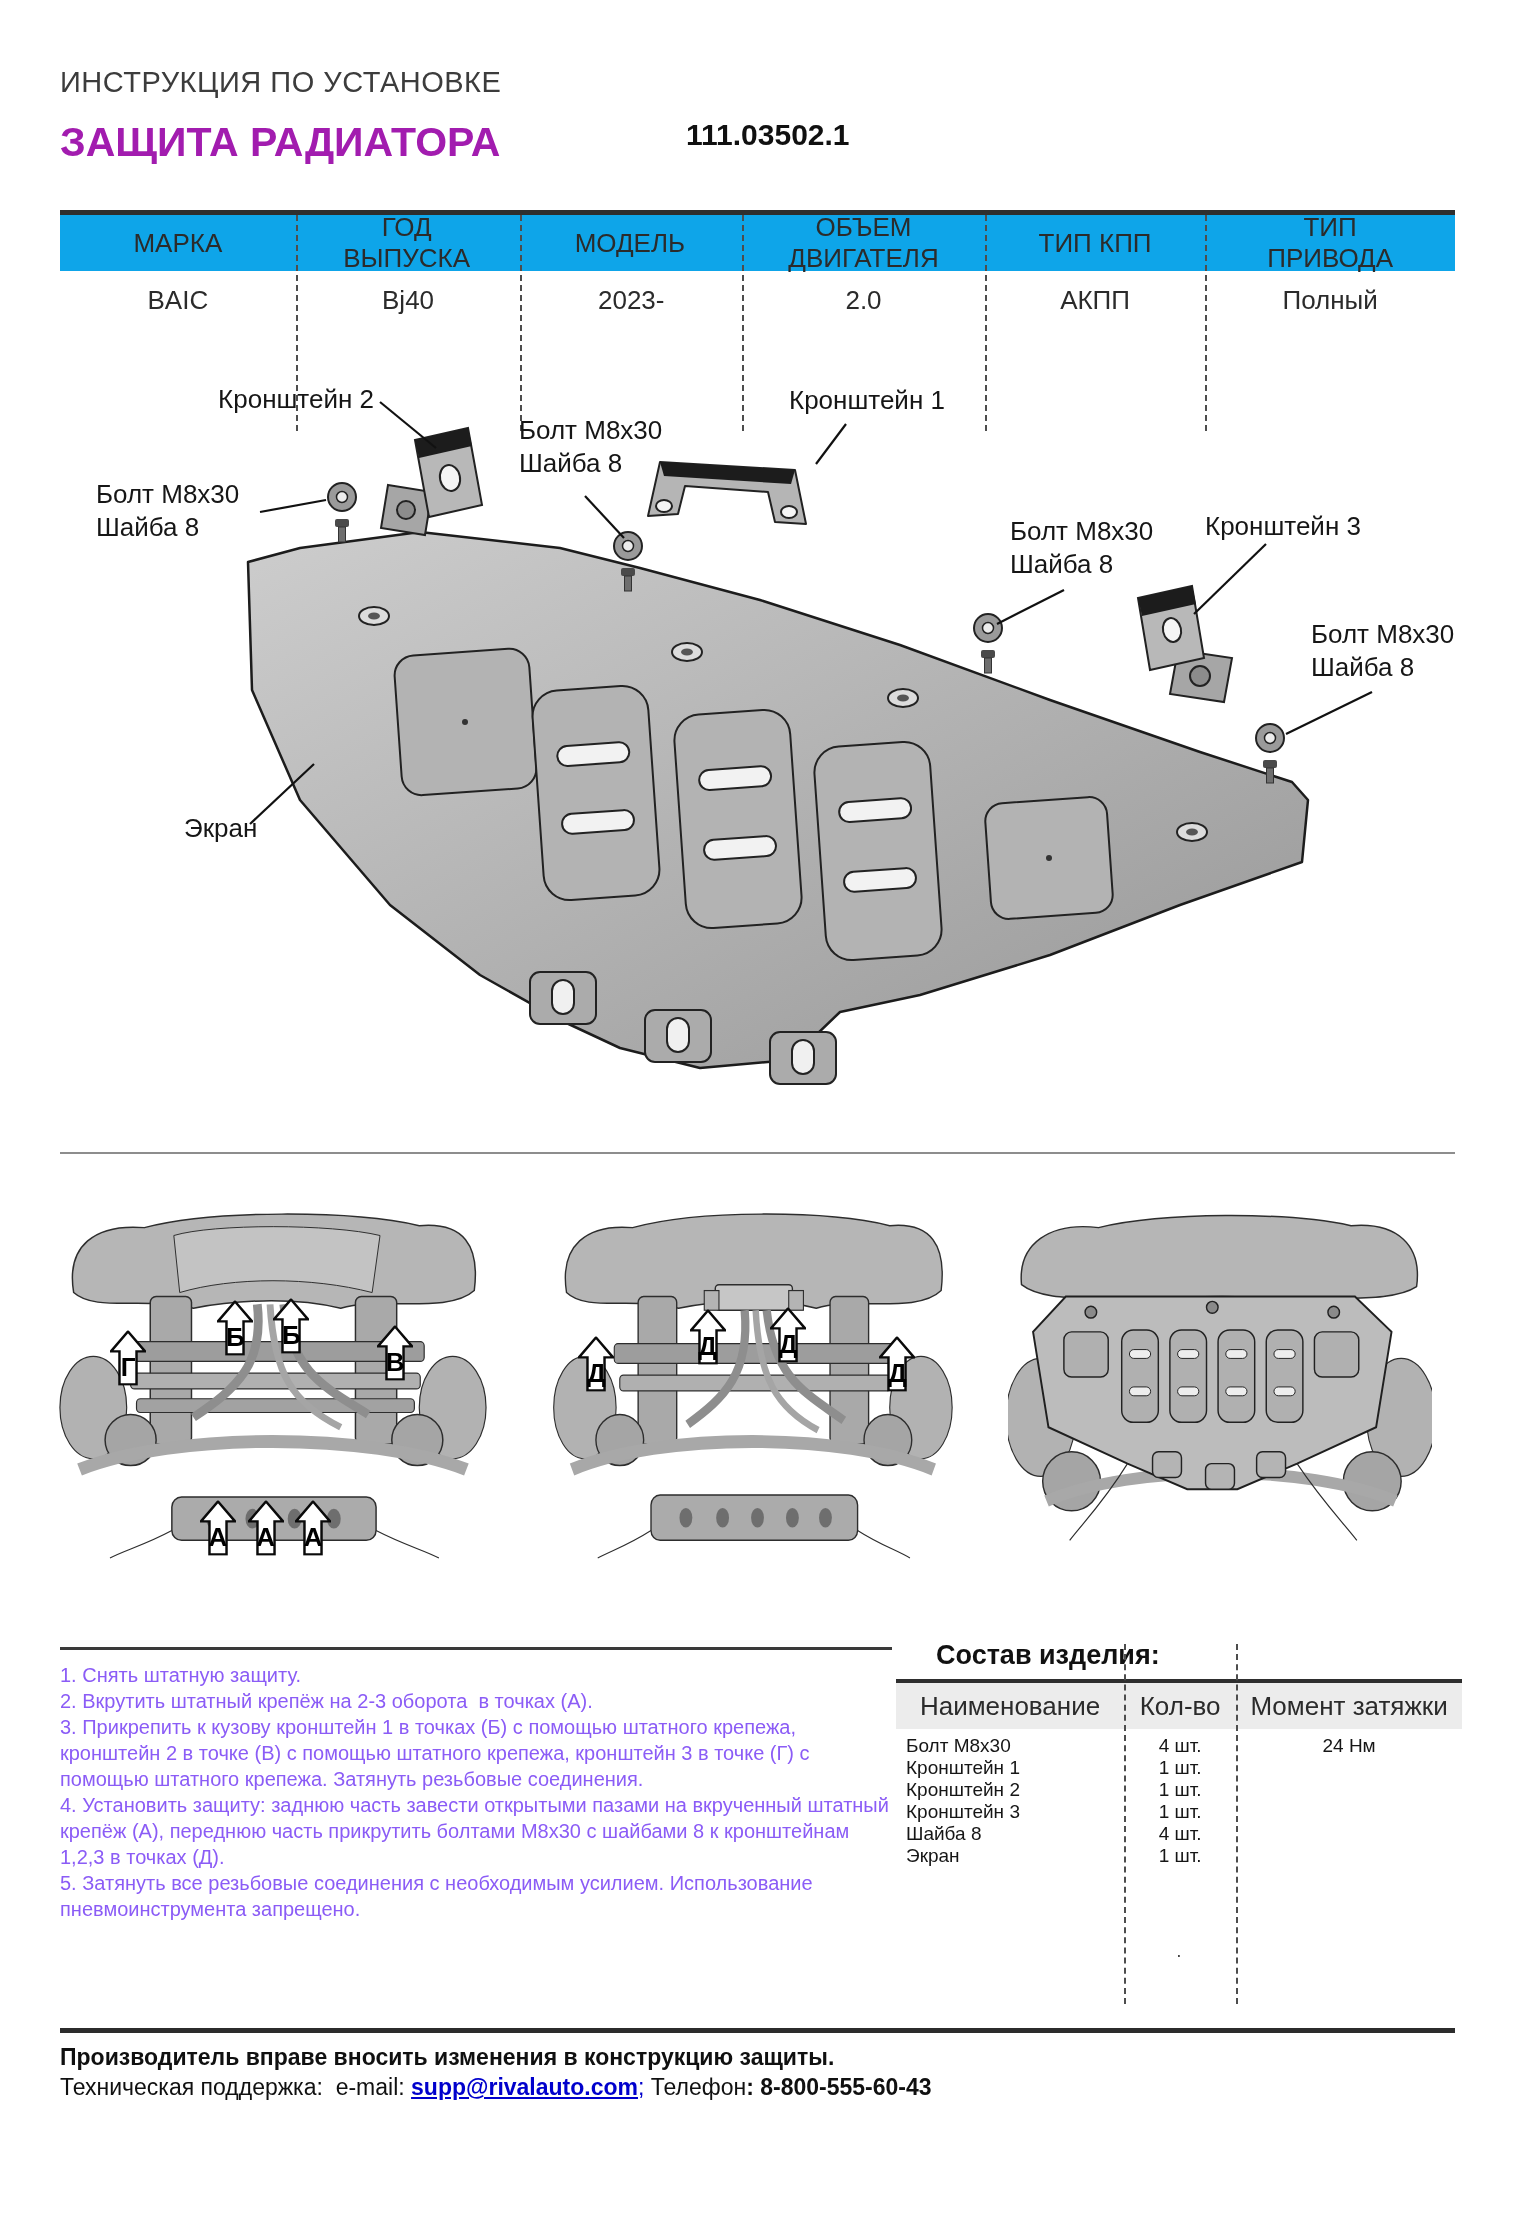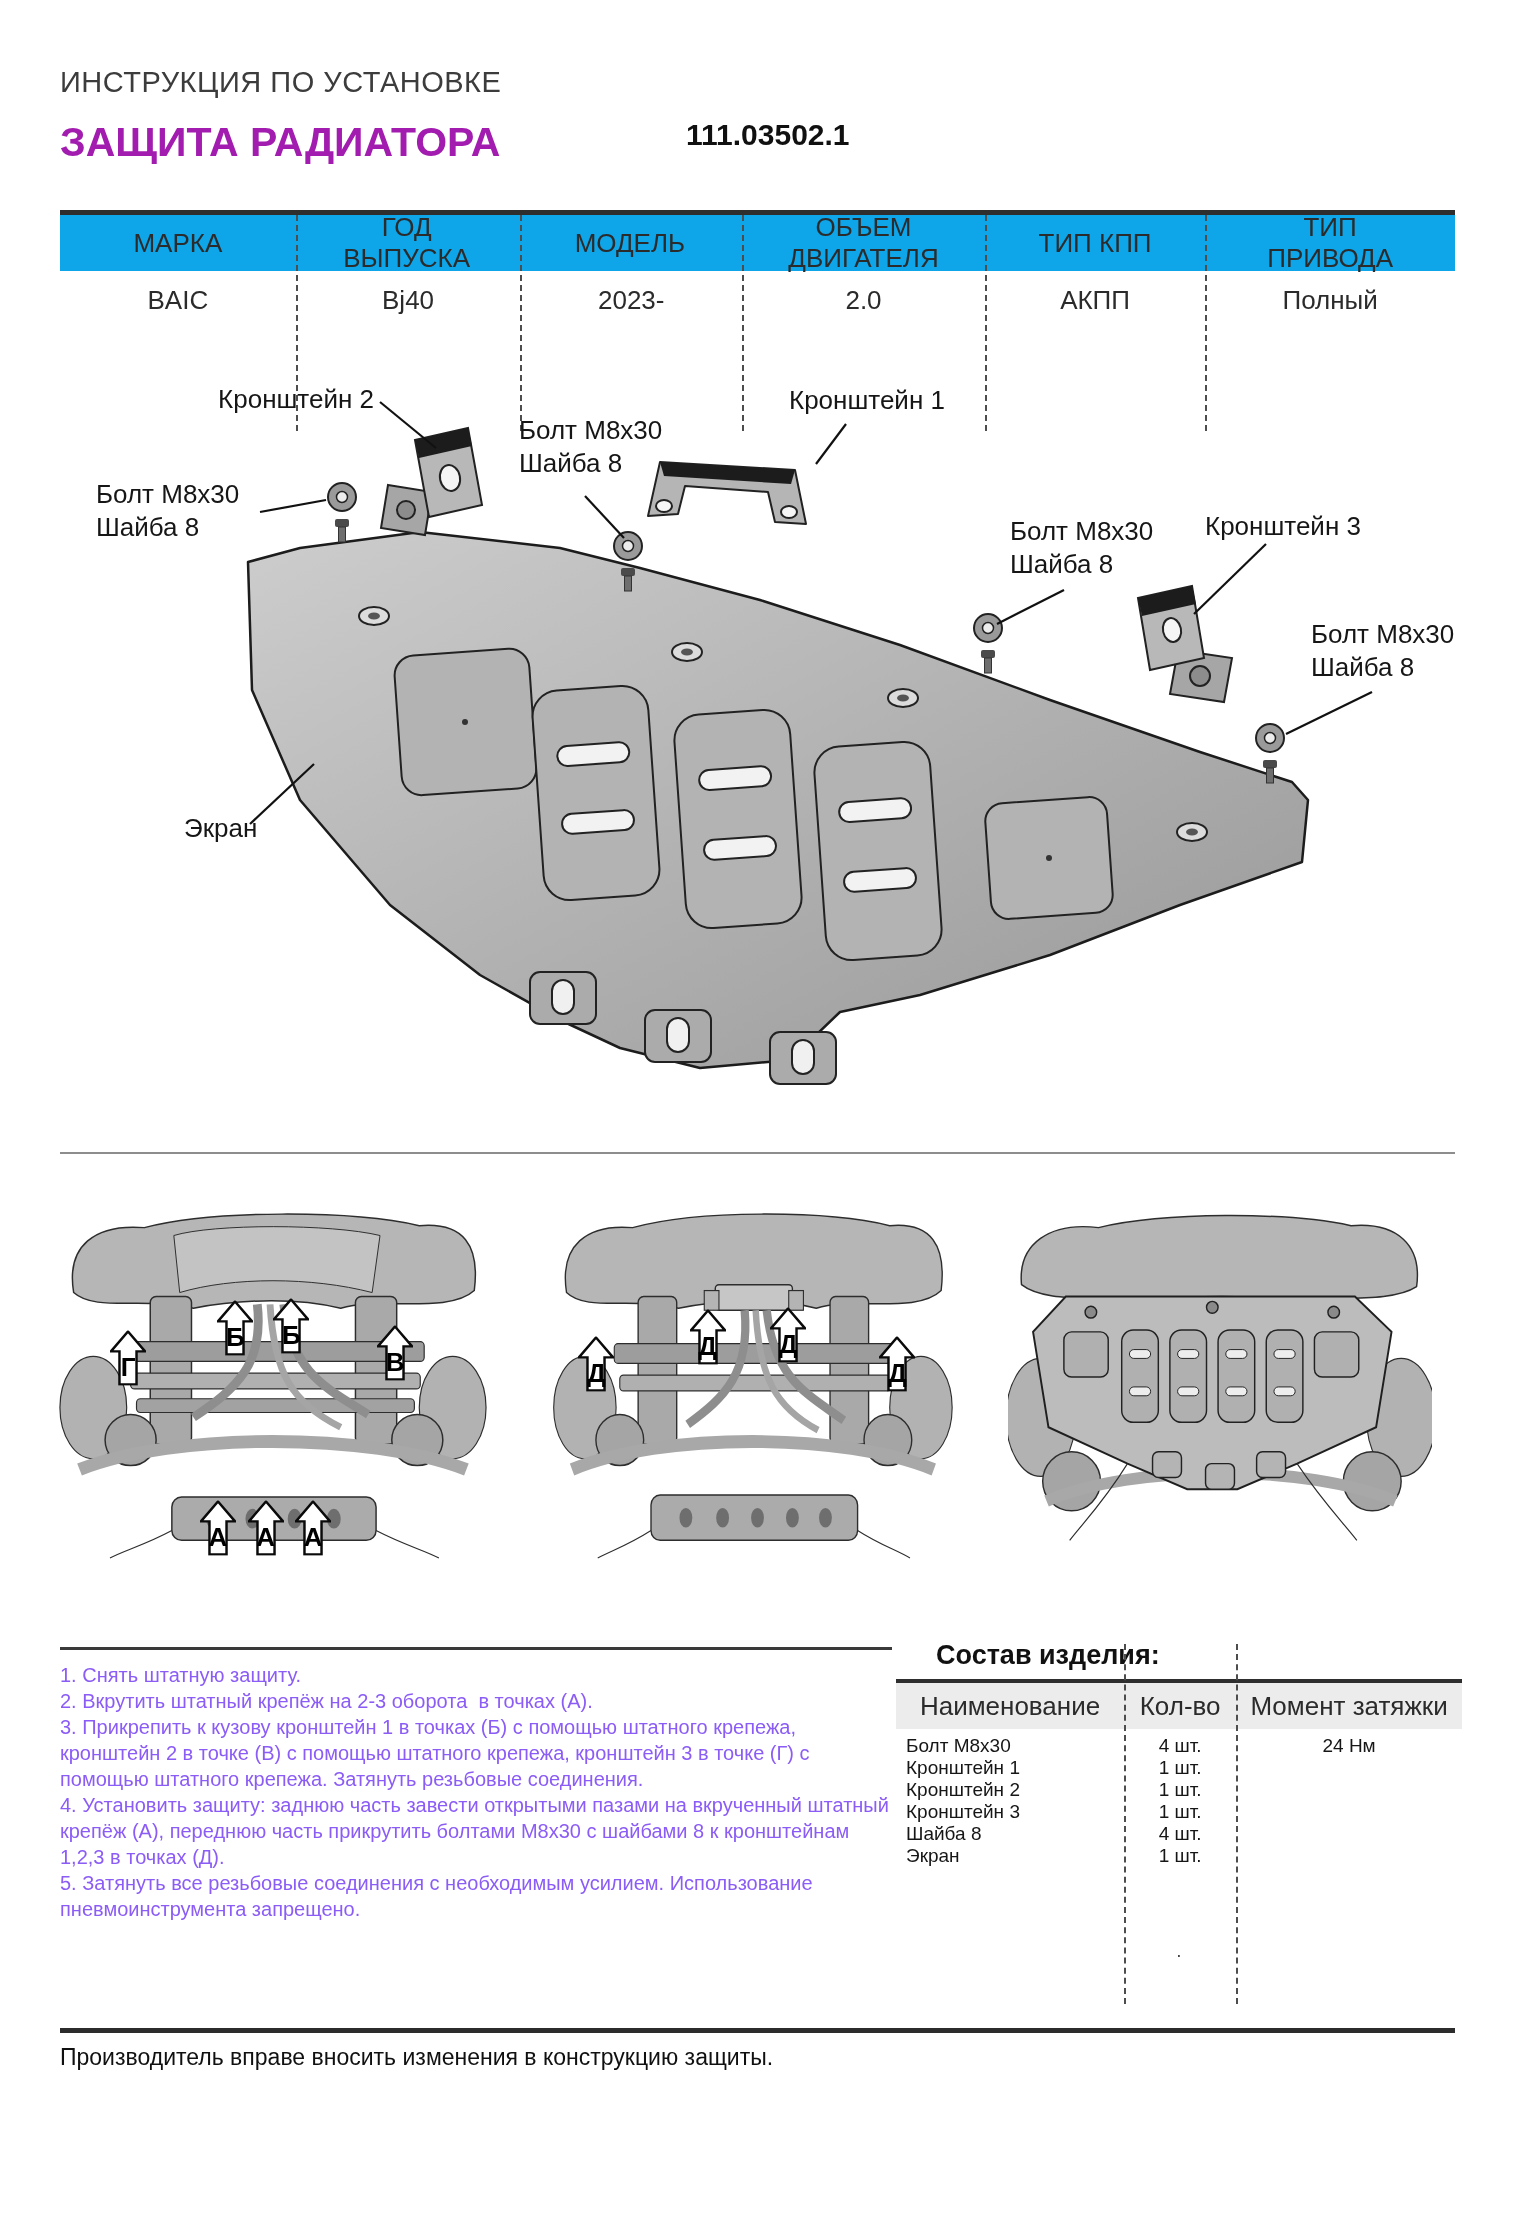--- a/index.html
+++ b/index.html
@@ -66,21 +66,21 @@
   .prow{display:flex;height:22px;font-size:19px;color:#161616;align-items:center;}
   .prow .pname{justify-content:flex-start;display:flex;padding-left:10px;box-sizing:border-box;}
   .prow .pqty,.prow .ptorq{display:flex;justify-content:center;}
   .parts-rows{padding-top:6px;}
   .pdash{position:absolute;top:4px;height:360px;width:0;border-left:2px dashed #4d4d4d;}
   .pd1{left:40.3%}.pd2{left:60.1%}
   .stray{position:absolute;left:49.5%;top:300px;font-size:19px;color:#444;}
 
   
   .foot-rule{position:absolute;left:60px;top:2028px;width:1395px;height:5px;background:#2c2c2c;}
-  .foot1{position:absolute;left:60px;top:2044px;font-size:23px;color:#101010;white-space:pre-wrap;}
+  .foot1{position:absolute;left:60px;top:2044px;font-size:23px;color:#101010;white-space:pre-wrap;font-weight:bold;}
   .foot2{position:absolute;left:60px;top:2074px;font-size:23px;color:#101010;white-space:pre-wrap;}
   .foot2 .email{color:#0000cc;font-weight:700;text-decoration:underline;}
   .foot2 .semi{color:#0000cc;}
   .foot2 .phone{font-weight:700;}
 </style>
 </head>
 <body>
 
 <div class="page">
 
@@ -452,14 +452,15 @@
           <div class="pc ptorq"></div>
         </div>
     </div>
     <div class="pdash pd1"></div>
     <div class="pdash pd2"></div>
     <div class="stray">.</div>
   </div>
 
   <div class="foot-rule"></div>
   <div class="foot1">Производитель вправе вносить изменения в конструкцию защиты.</div>
+  <div class="foot2"><span>Техническая поддержка:  e-mail: </span><a href="#" class="email">supp@rivalauto.com</a><span class="semi">;</span><span> Телефон</span><span class="phone">: 8-800-555-60-43</span></div>
 
 </div>
 
 </body></html>

